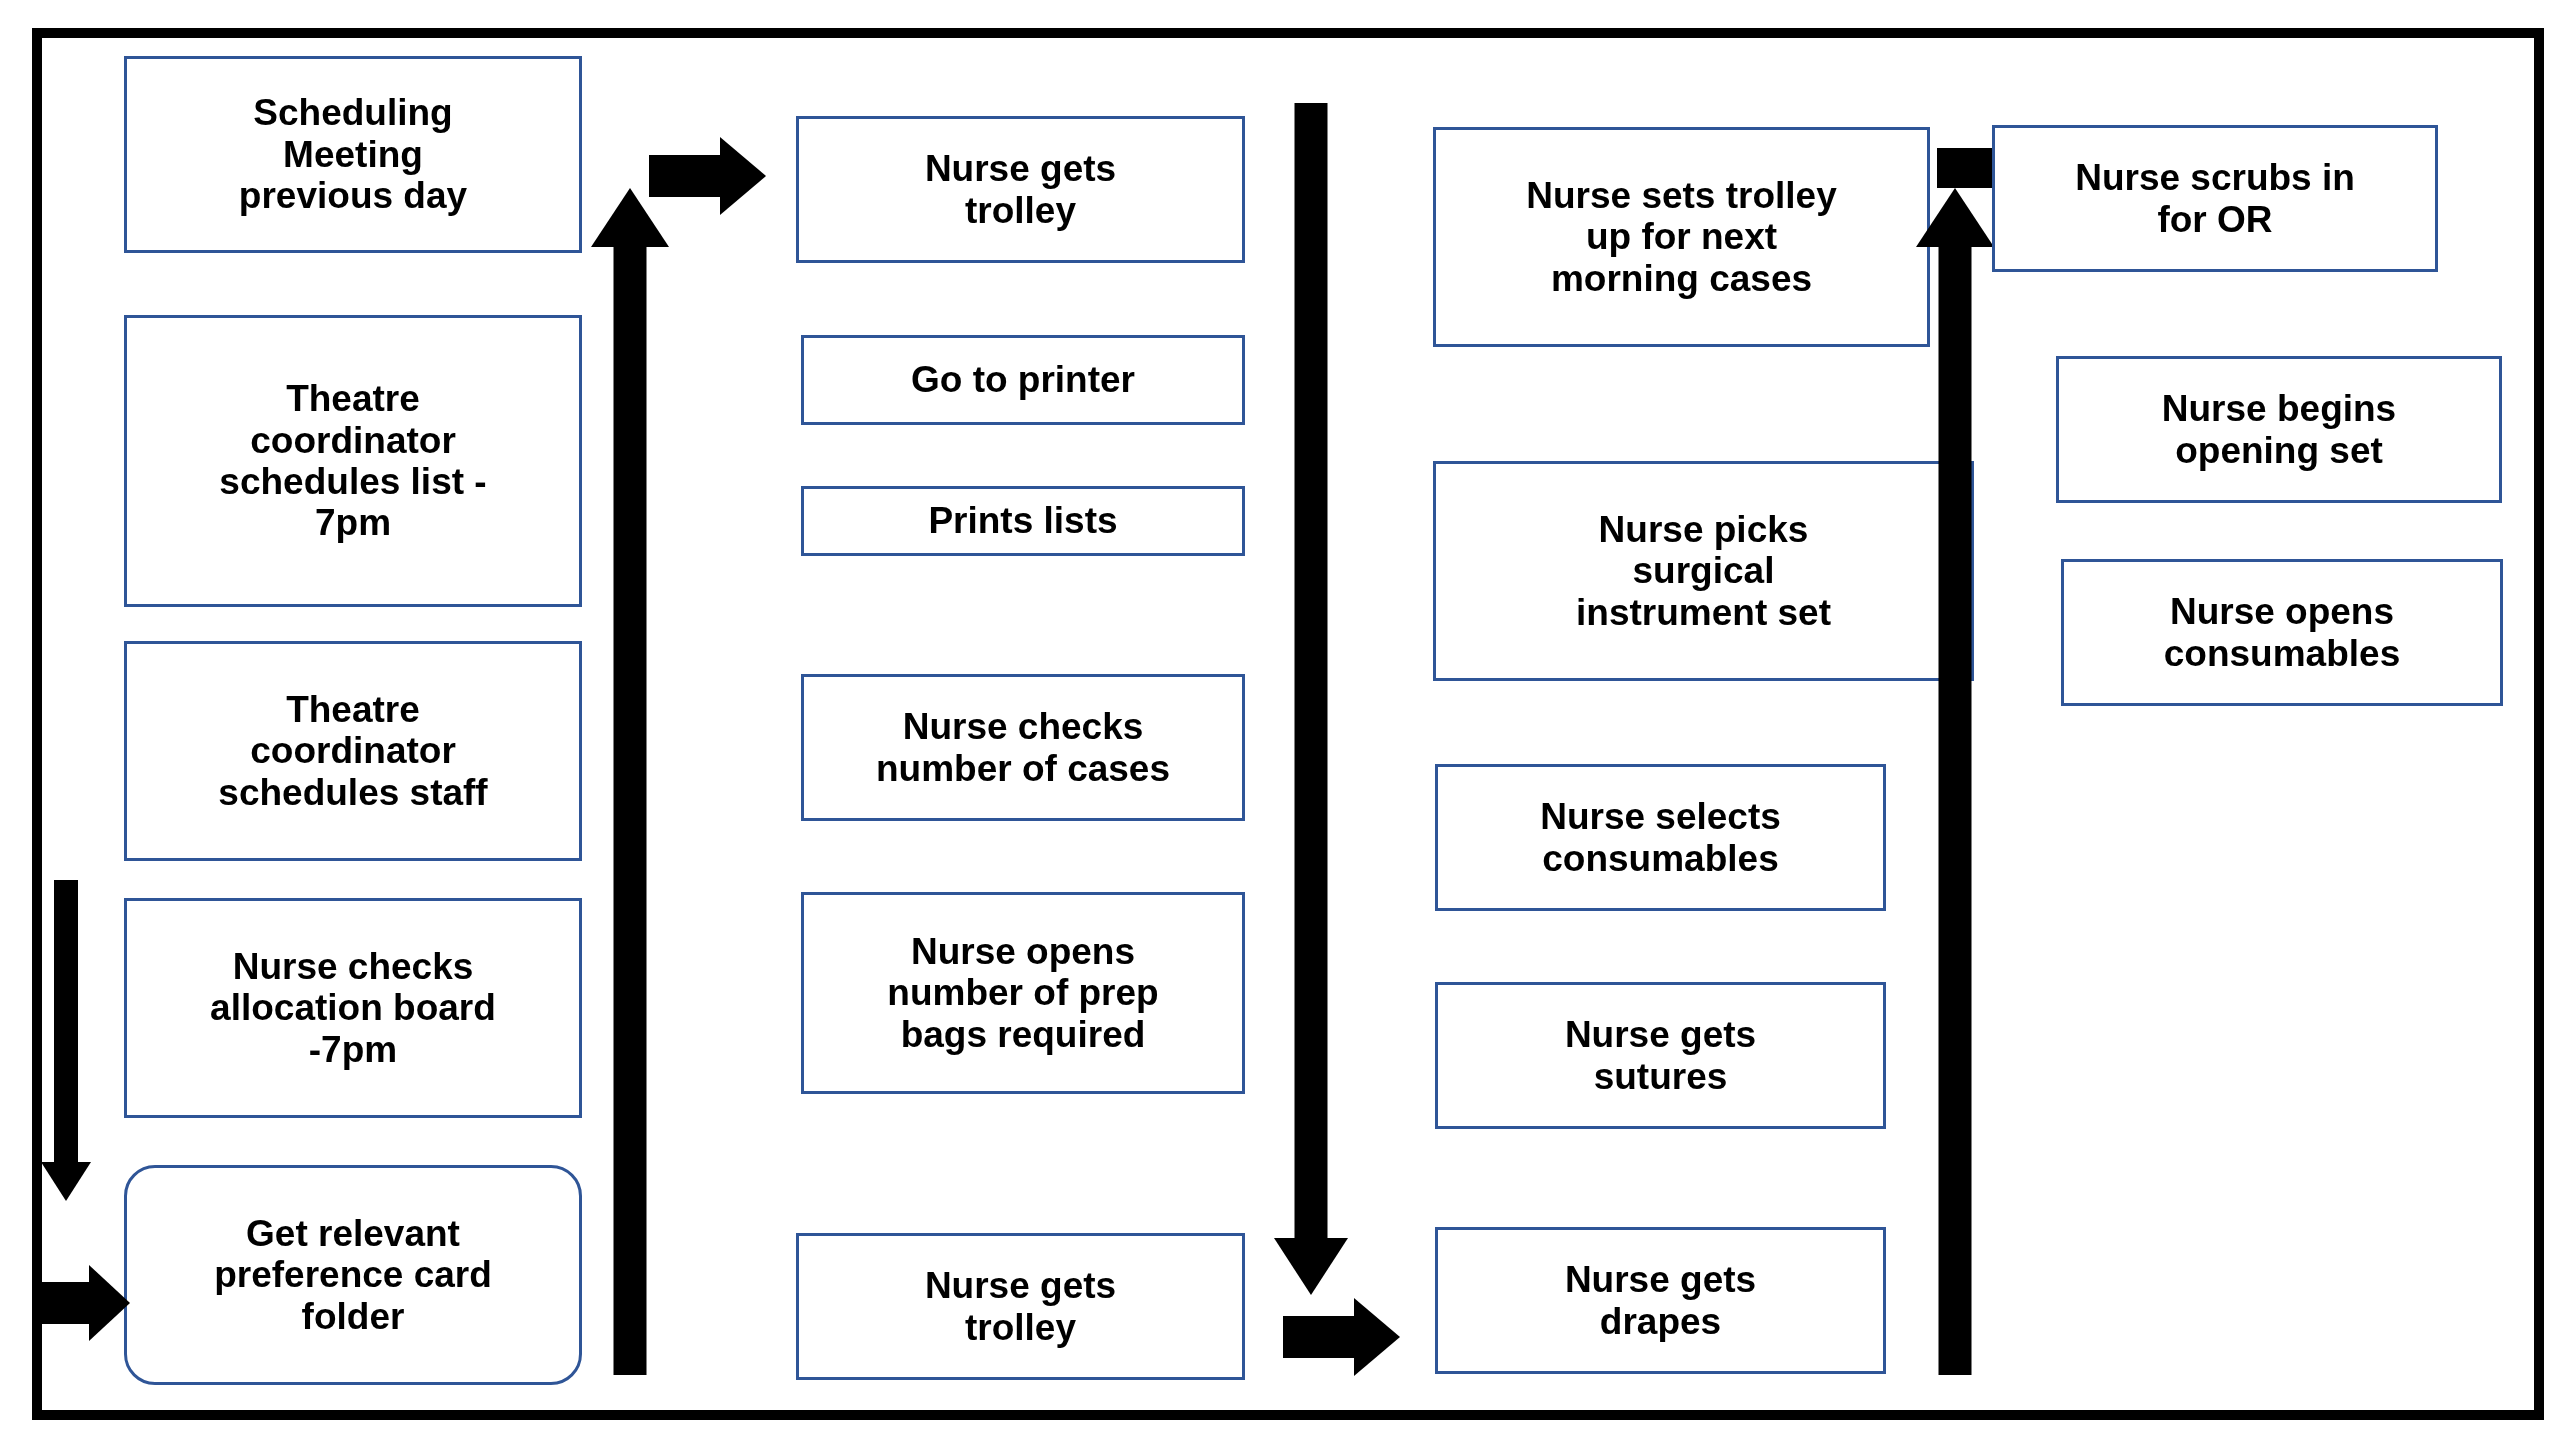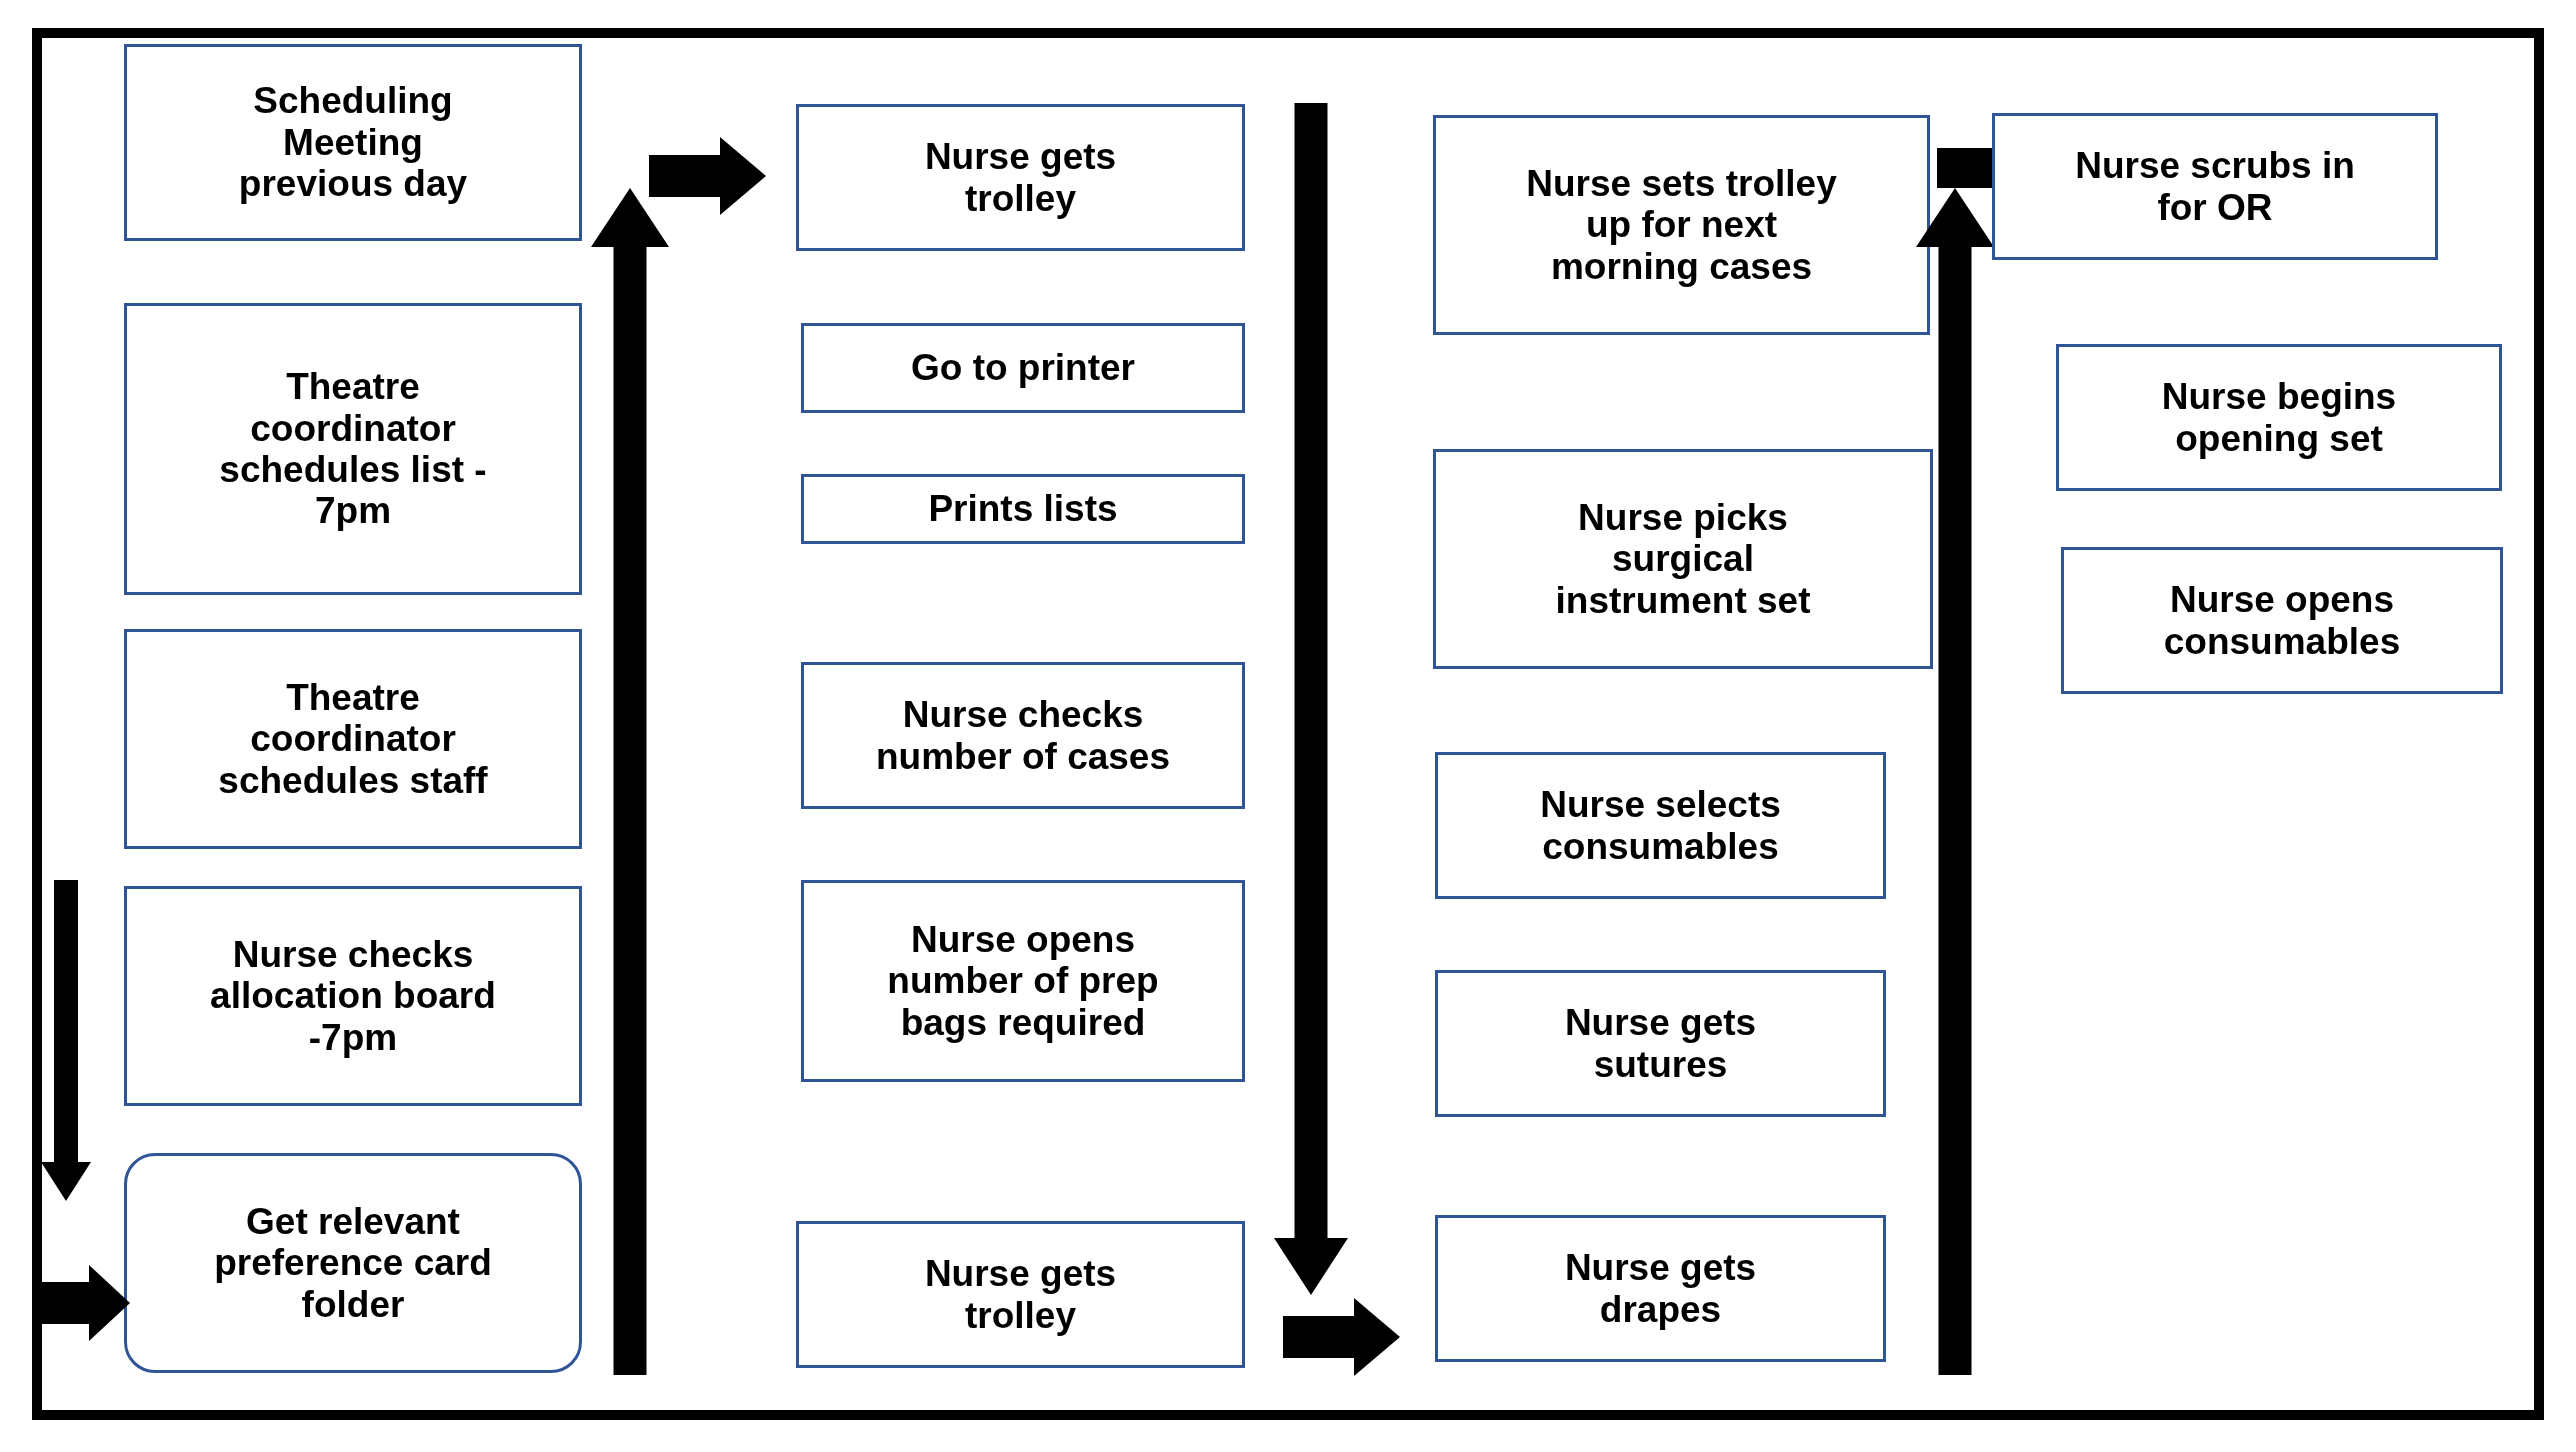--- a/index.html
+++ b/index.html
@@ -38,20 +38,21 @@
     display: flex;
     align-items: center;
     justify-content: center;
     text-align: center;
     color: #000000;
     font-weight: bold;
     font-size: 37px;
     line-height: 1.12;
     padding: 3.7px 9.2px;
     font-family: "Liberation Sans", sans-serif;
+    margin-top: 12px;
   }
   .pbox span {
     display: block;
     width: 100%;
     white-space: pre-line;
   }
   
   .arrow {
     position: absolute;
   }
@@ -207,21 +208,21 @@
     <div class="shaft" style="width:73px; height:42px;"></div>
     <div class="head" style="border-top-width:39px; border-bottom-width:39px; border-left-width:46px;"></div>
   </div>
 
   <div class="pbox" style="left:1433px; top:115px; width:497px; height:220px;">
     <span>Nurse sets trolley
 up for next
 morning cases</span>
   </div>
 
-  <div class="pbox" style="left:1433px; top:449px; width:500px; height:220px;">
+  <div class="pbox" style="left:1433px; top:449px; width:541px; height:220px;">
     <span>Nurse picks
 surgical
 instrument set</span>
   </div>
 
   <div class="pbox" style="left:1435px; top:752px; width:451px; height:147px;">
     <span>Nurse selects
 consumables</span>
   </div>
 

